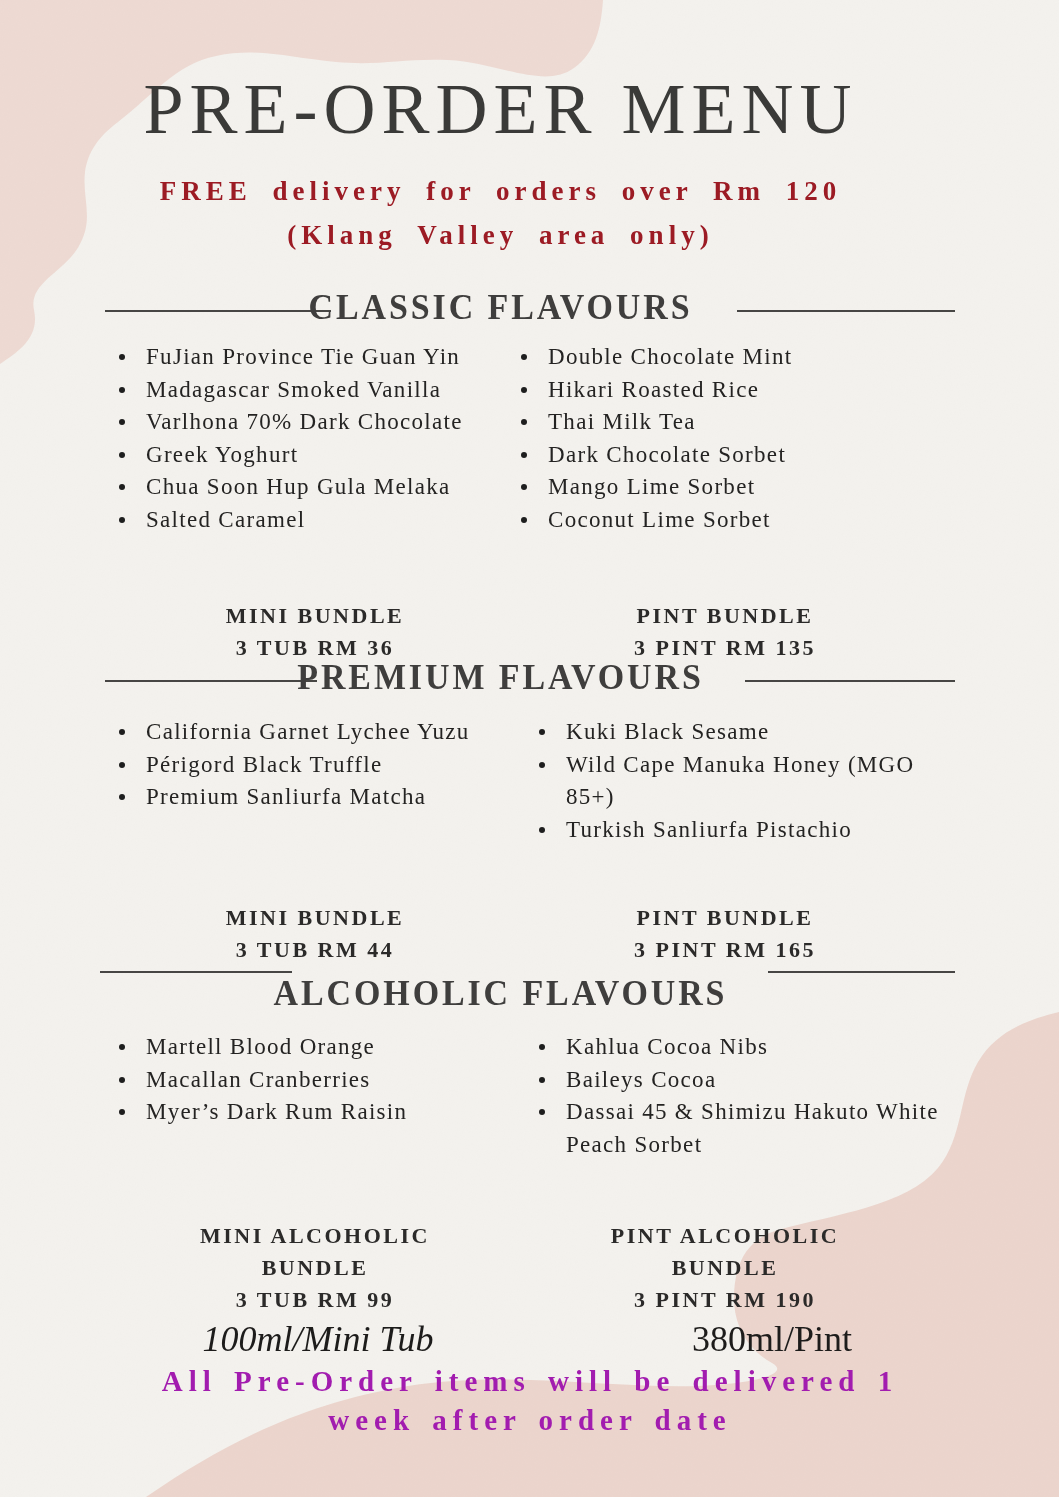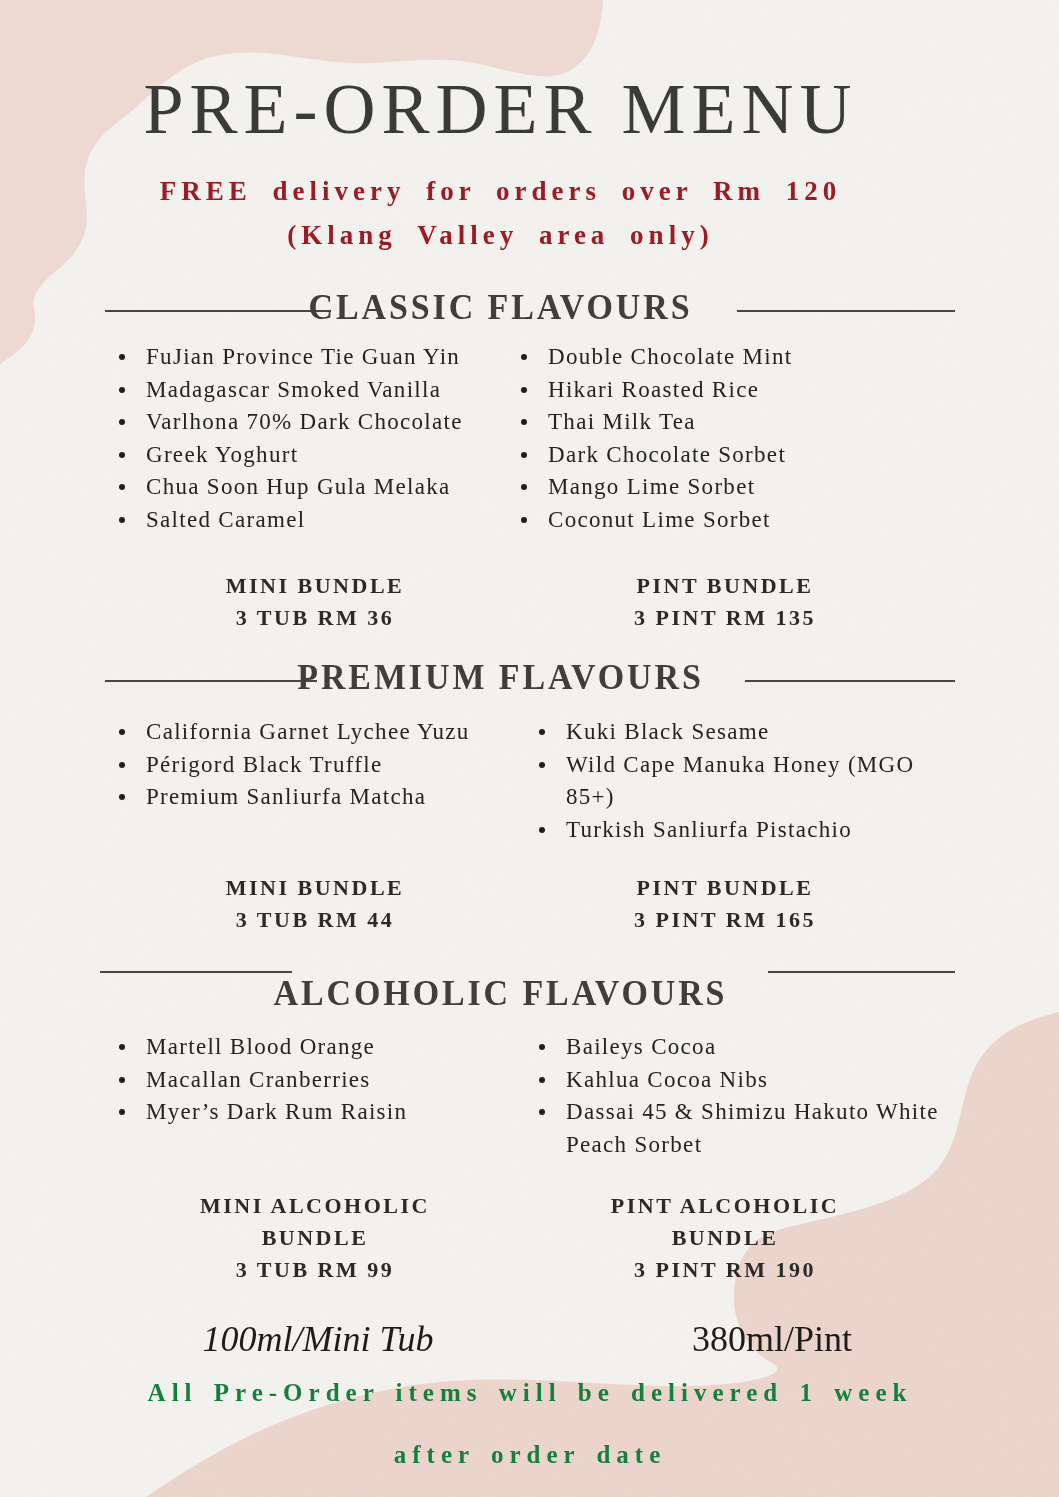--- a/index.html
+++ b/index.html
@@ -50,43 +50,43 @@
     border-radius:50%;background:#1e1e1e;
   }
   .classic-left{top:341px;left:112px;width:424px;}
   .classic-right{top:341px;left:514px;width:424px;}
   .premium-left{top:716px;left:112px;width:434px;}
   .premium-right{top:716px;left:532px;width:424px;}
   .alcoholic-left{top:1031px;left:112px;width:424px;}
   .alcoholic-right{top:1031px;left:532px;width:424px;}
 
   .bundle{
-    position:absolute;text-align:center;font-weight:bold;color:#2b2a29;
+    position:absolute;text-align:center;font-weight:bold;color:#2b2a29;margin-top:30px;
   }
   .bundle .bundle-title,.bundle .bundle-price{
     font-size:22px;letter-spacing:2.5px;line-height:32px;
   }
   .bundle.c-mini{top:570px;left:155px;width:320px;}
   .bundle.c-pint{top:570px;left:565px;width:320px;}
   .bundle.p-mini{top:872px;left:155px;width:320px;}
   .bundle.p-pint{top:872px;left:565px;width:320px;}
   .bundle.a-mini{top:1190px;left:195px;width:240px;}
   .bundle.a-pint{top:1190px;left:605px;width:240px;}
 
   .size-label{
     position:absolute;top:1318px;text-align:center;
     font-size:36px;color:#1d1c1b;white-space:nowrap;
   }
   .size-label.left{left:118px;width:400px;font-style:italic;}
   .size-label.right{left:572px;width:400px;}
 
   .delivery-note{
     position:absolute;top:1362px;left:120px;width:820px;text-align:center;
-    font-size:25px;font-weight:bold;color:#15803d;
-    letter-spacing:6px;word-spacing:4px;line-height:62px;
+    font-size:29px;font-weight:bold;color:#a21caf;
+    letter-spacing:6px;word-spacing:4px;line-height:39px;
   }
 </style>
 </head>
 <body>
 
 <svg class="bg-svg" viewBox="0 0 1059 1497" xmlns="http://www.w3.org/2000/svg" aria-hidden="true">
   <path d="M0,0 L603,0 C601,28 596,52 574,68 C544,90 496,62 448,60 C404,58 380,66 336,62 C290,58 258,47 216,56 C176,64 152,96 118,122 C98,137 88,152 85,172 C82,198 94,218 80,244 C66,272 28,282 34,310 C40,338 18,352 0,364 Z" fill="#eedad3"></path>
   <path d="M1059,1012 C1026,1020 996,1032 978,1062 C958,1096 964,1136 938,1168 C906,1206 836,1214 778,1230 C744,1240 734,1268 734,1298 C734,1330 752,1352 772,1363 C788,1372 766,1380 726,1384 C640,1394 520,1368 408,1386 C300,1404 224,1444 146,1497 L1059,1497 Z" fill="#ecd5cd"></path>
   <filter id="grain">
     <feTurbulence type="fractalNoise" baseFrequency="0.85" numOctaves="2" stitchTiles="stitch"></feTurbulence>
@@ -158,22 +158,22 @@
   <div class="rule a-l"></div>
   <div class="sec-heading heading-alcoholic">ALCOHOLIC FLAVOURS</div>
   <div class="rule a-r"></div>
 
   <ul class="flav-col alcoholic-left">
     <li>Martell Blood Orange</li>
     <li>Macallan Cranberries</li>
     <li>Myer’s Dark Rum Raisin</li>
   </ul>
   <ul class="flav-col alcoholic-right">
+    <li>Kahlua Cocoa Nibs</li>
     <li>Baileys Cocoa</li>
-    <li>Kahlua Cocoa Nibs</li>
     <li>Dassai 45 &amp; Shimizu Hakuto White Peach Sorbet</li>
   </ul>
 
   <div class="bundle a-mini">
     <div class="bundle-title">MINI ALCOHOLIC BUNDLE</div>
     <div class="bundle-price">3 TUB RM 99</div>
   </div>
   <div class="bundle a-pint">
     <div class="bundle-title">PINT ALCOHOLIC BUNDLE</div>
     <div class="bundle-price">3 PINT RM 190</div>

